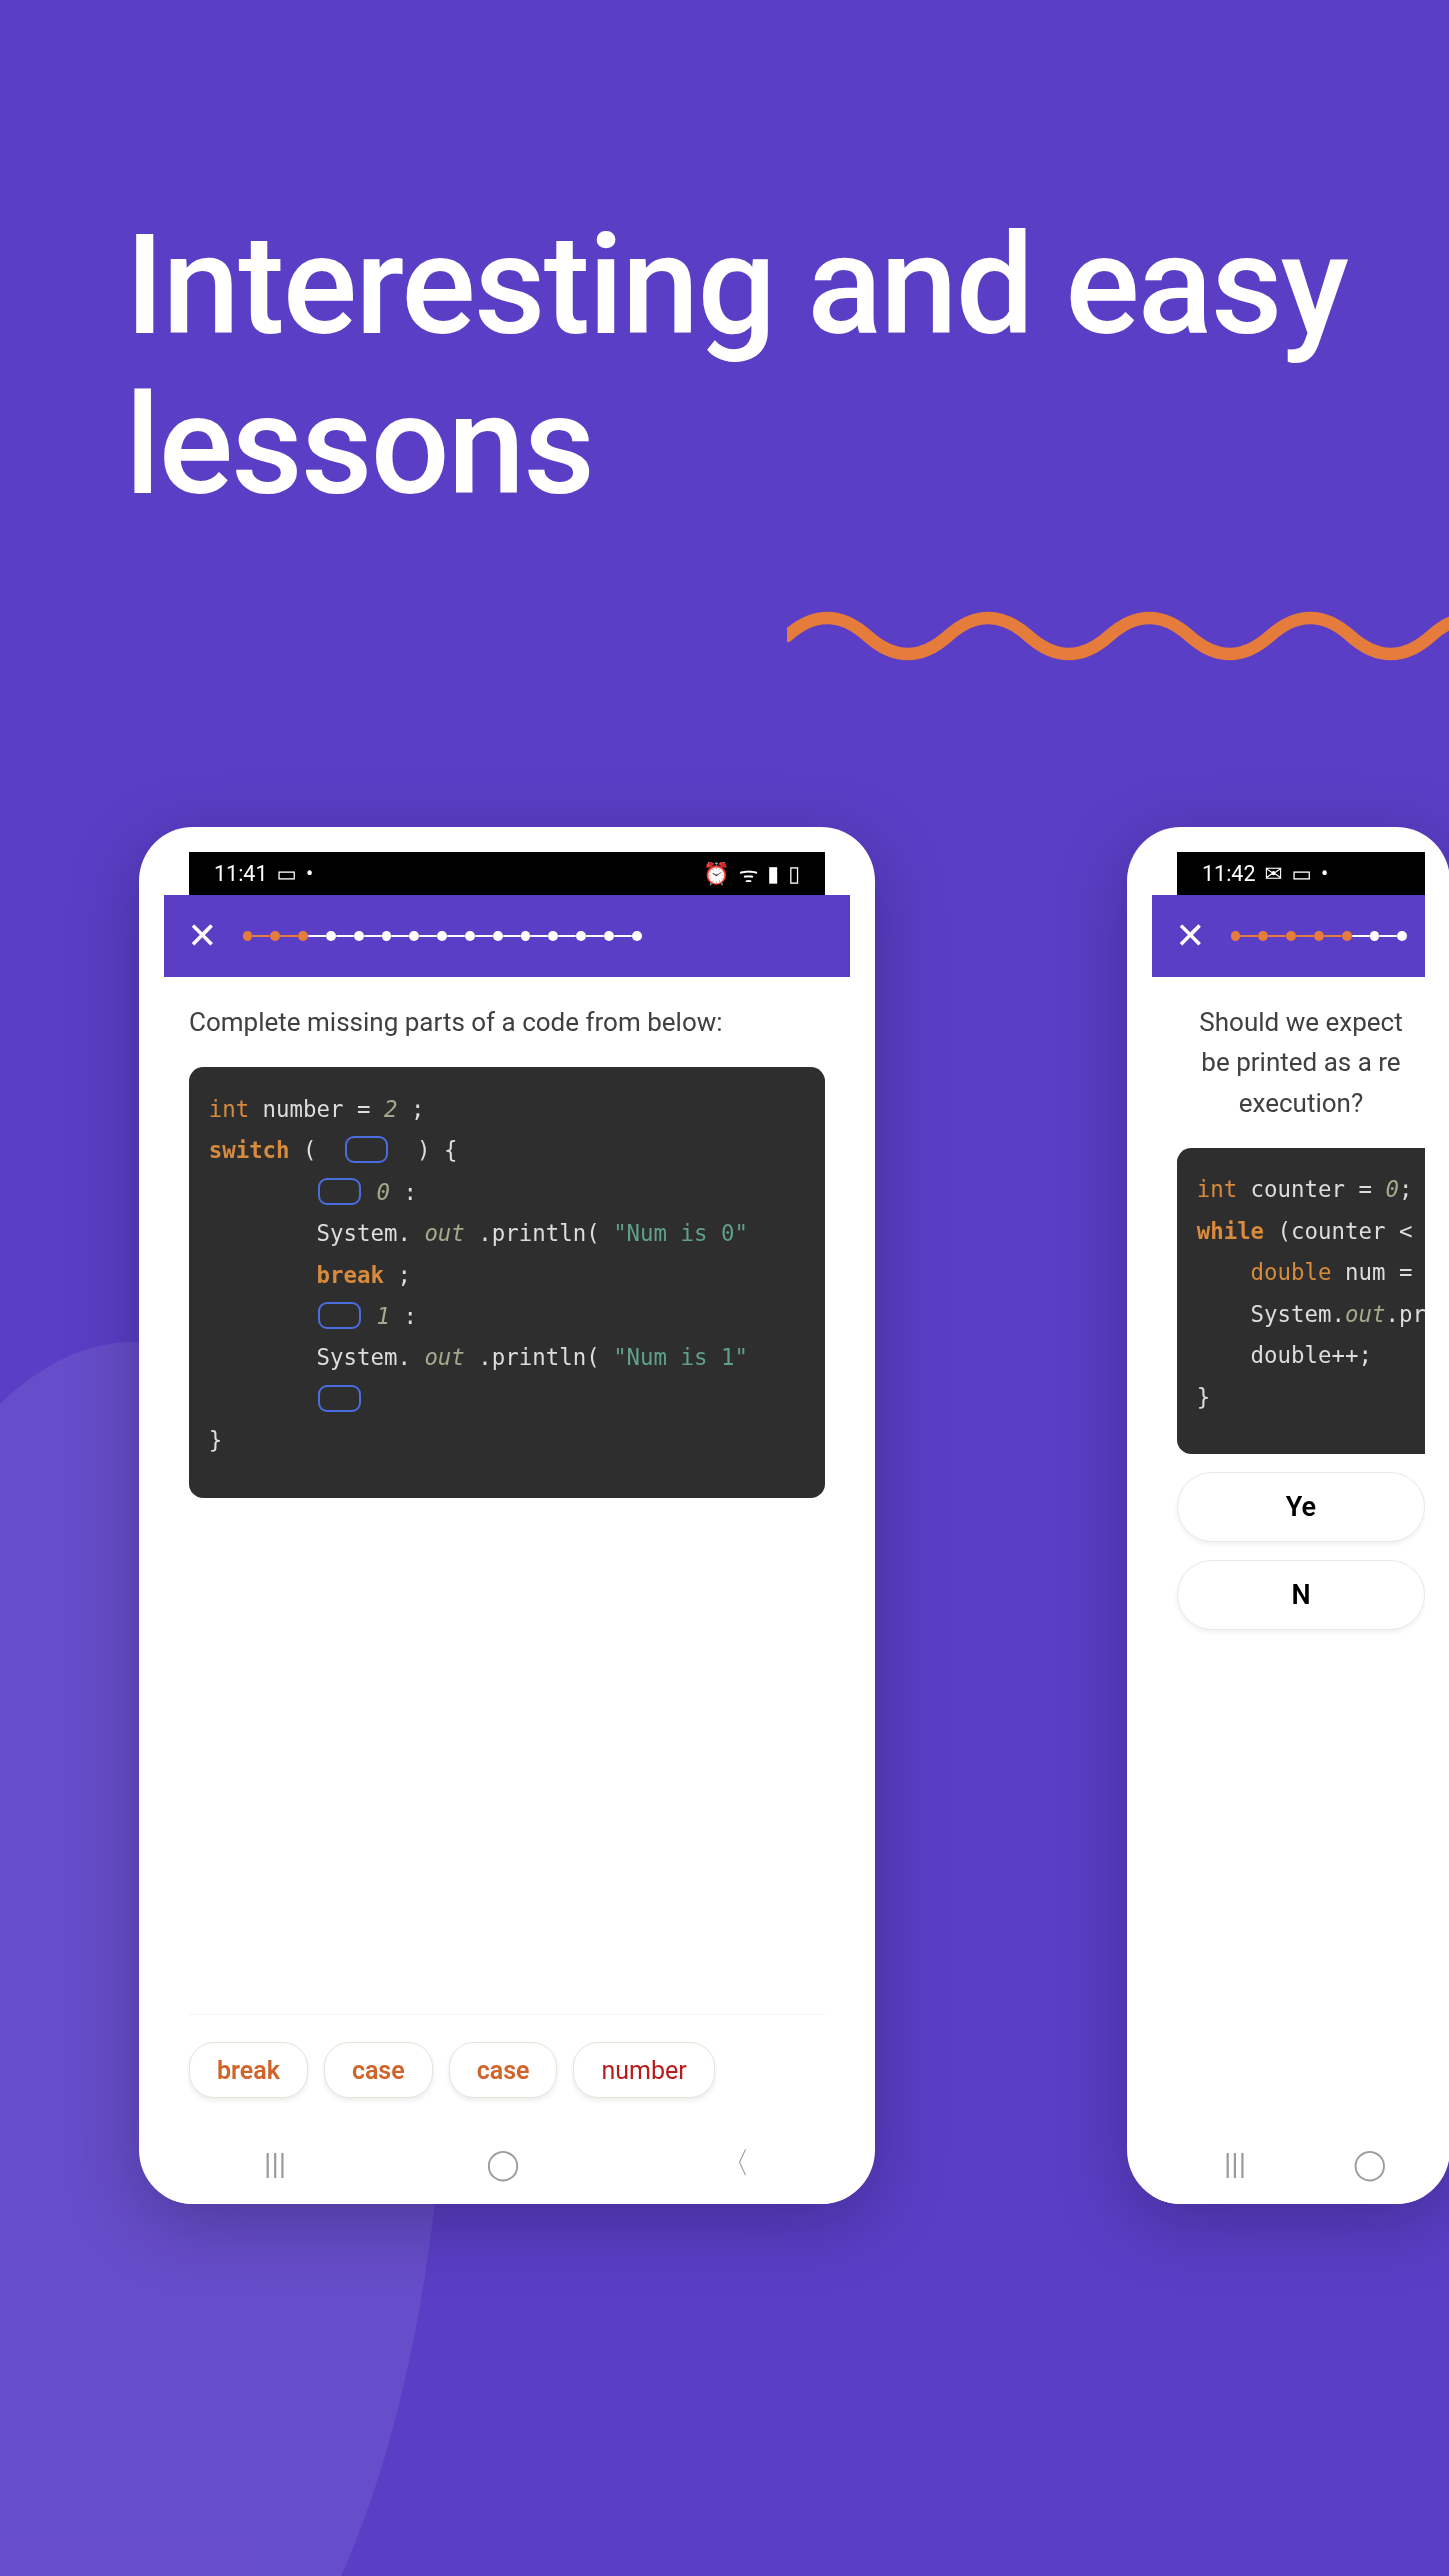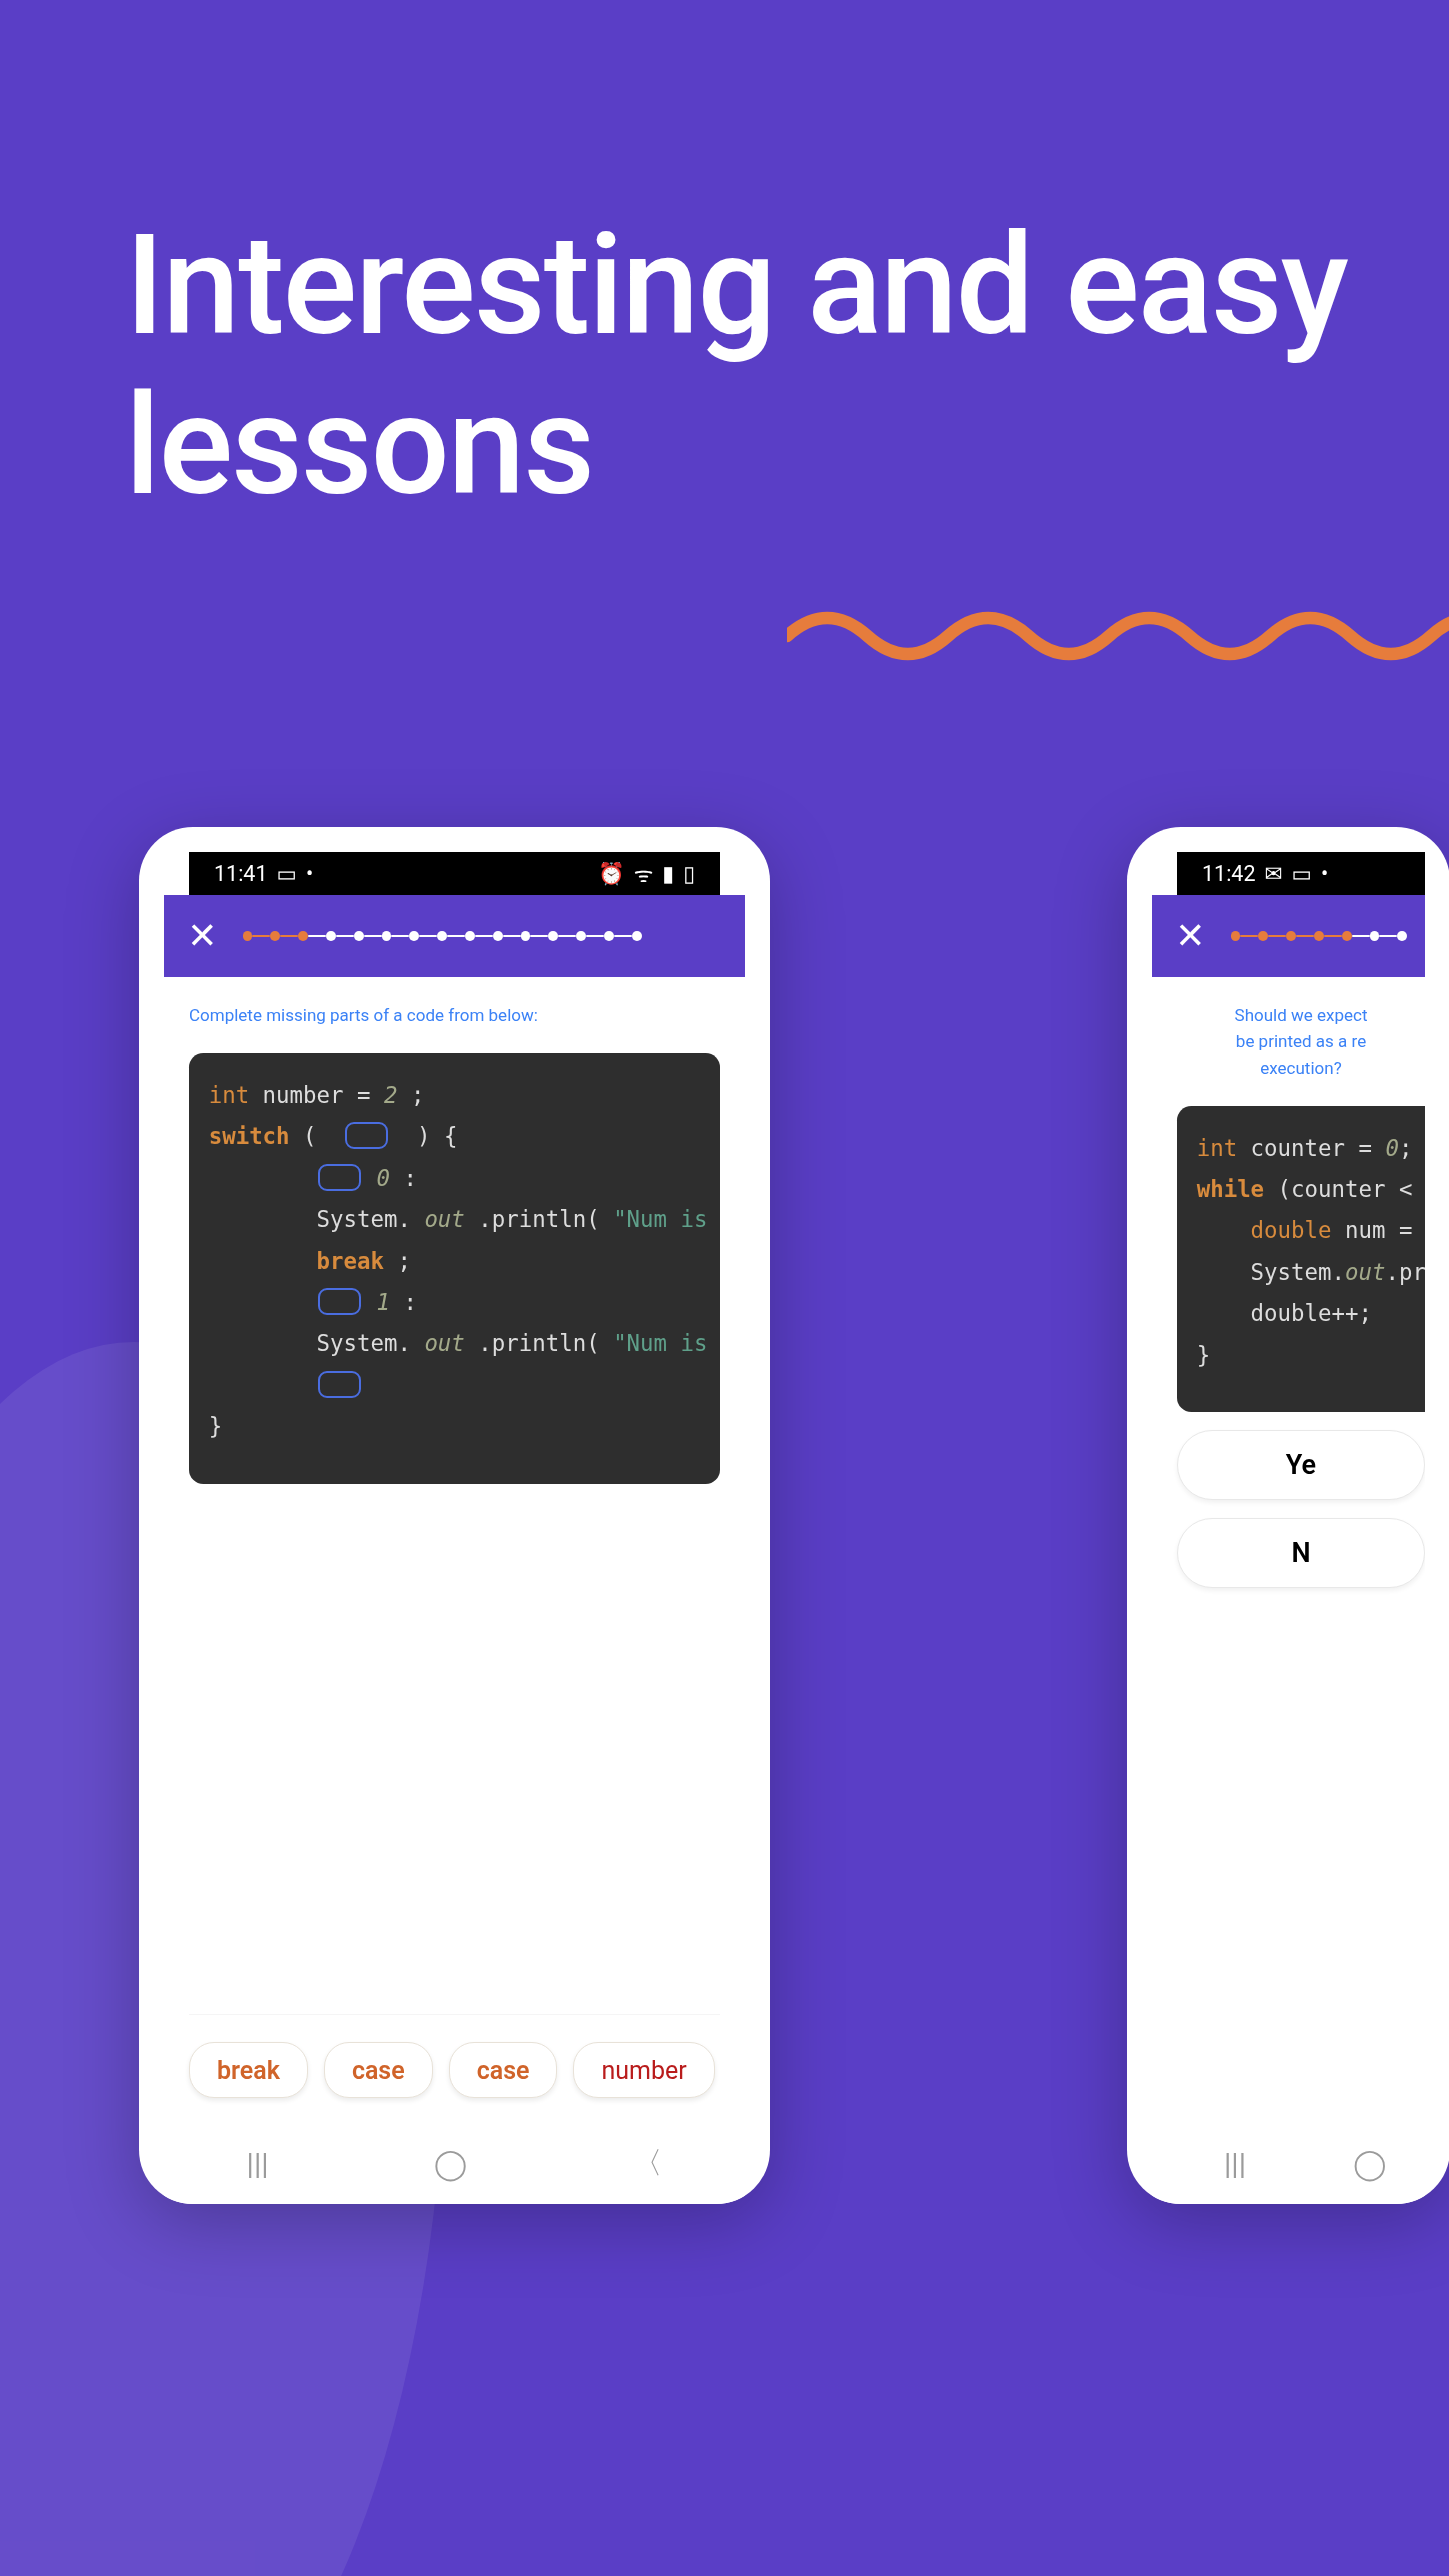--- a/index.html
+++ b/index.html
@@ -40,21 +40,21 @@
     left: -179px;
     top: 1342px;
     width: 626px;
     height: 1431px;
     background: rgba(255,255,255,0.08);
     border-radius: 50% 50% 50% 50% / 45% 45% 55% 55%;
   }
   
   .phone {
     position: absolute;
-    width: 631px;
+    width: 736px;
     border-radius: 54px;
     background: #fff;
     box-shadow: 0 18px 72px rgba(0,0,0,0.25);
     overflow: hidden;
   }
   .phone1 { left: 139px; top: 827px; height: 1377px; }
   .phone2 { left: 1127px; top: 827px; height: 1377px; width: 323px;  }
   .status-bar {
     background: #000;
     color: #fff;
@@ -106,22 +106,22 @@
   .progress-dash.todo { background: #fff; }
   .content {
     flex: 1;
     background: #fff;
     padding: 25px;
     overflow: hidden;
     display: flex;
     flex-direction: column;
   }
   .prompt {
-    color: #3b82f6;
-    font-size: 17px;
+    color: #404040;
+    font-size: 26px;
     line-height: 1.55;
     text-align: justify;
   }
   .code-block {
     margin-top: 25px;
     background: #2e2e2e;
     border-radius: 14.3px;
     padding: 21.5px 19.7px 36px 19.7px;
     color: #ddd;
     font-family: "Menlo", "Consolas", monospace;

